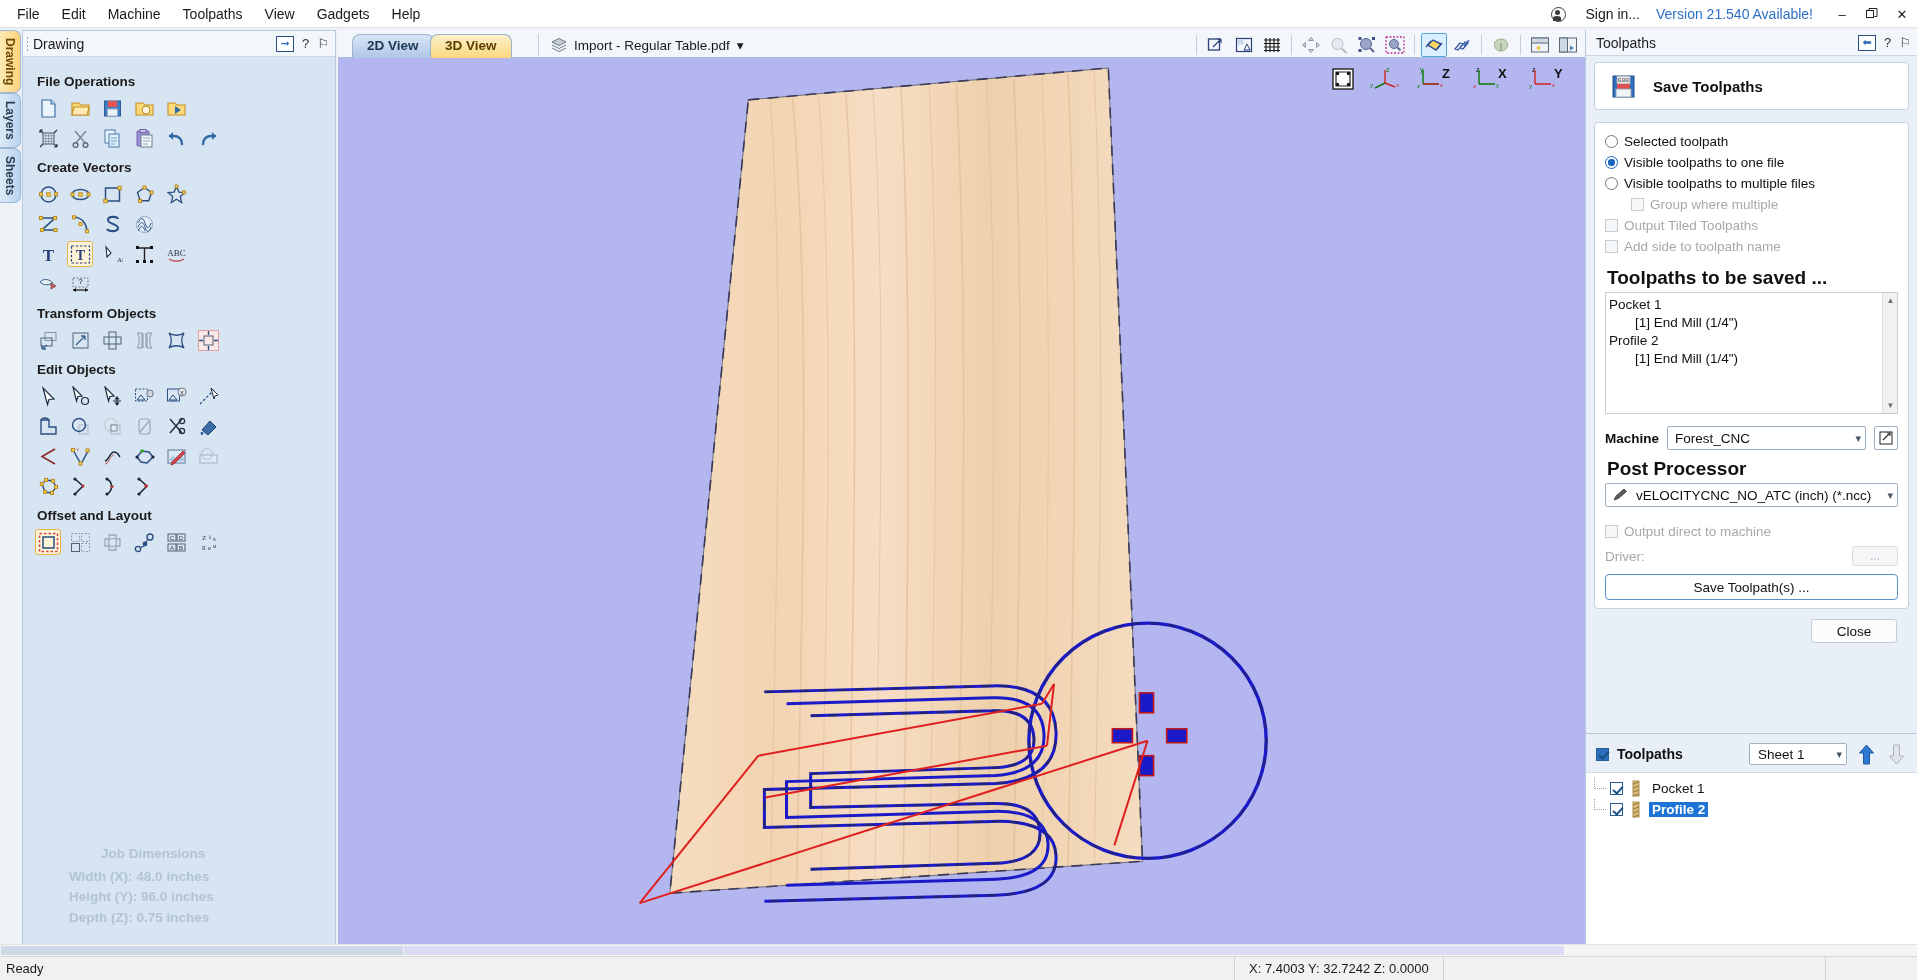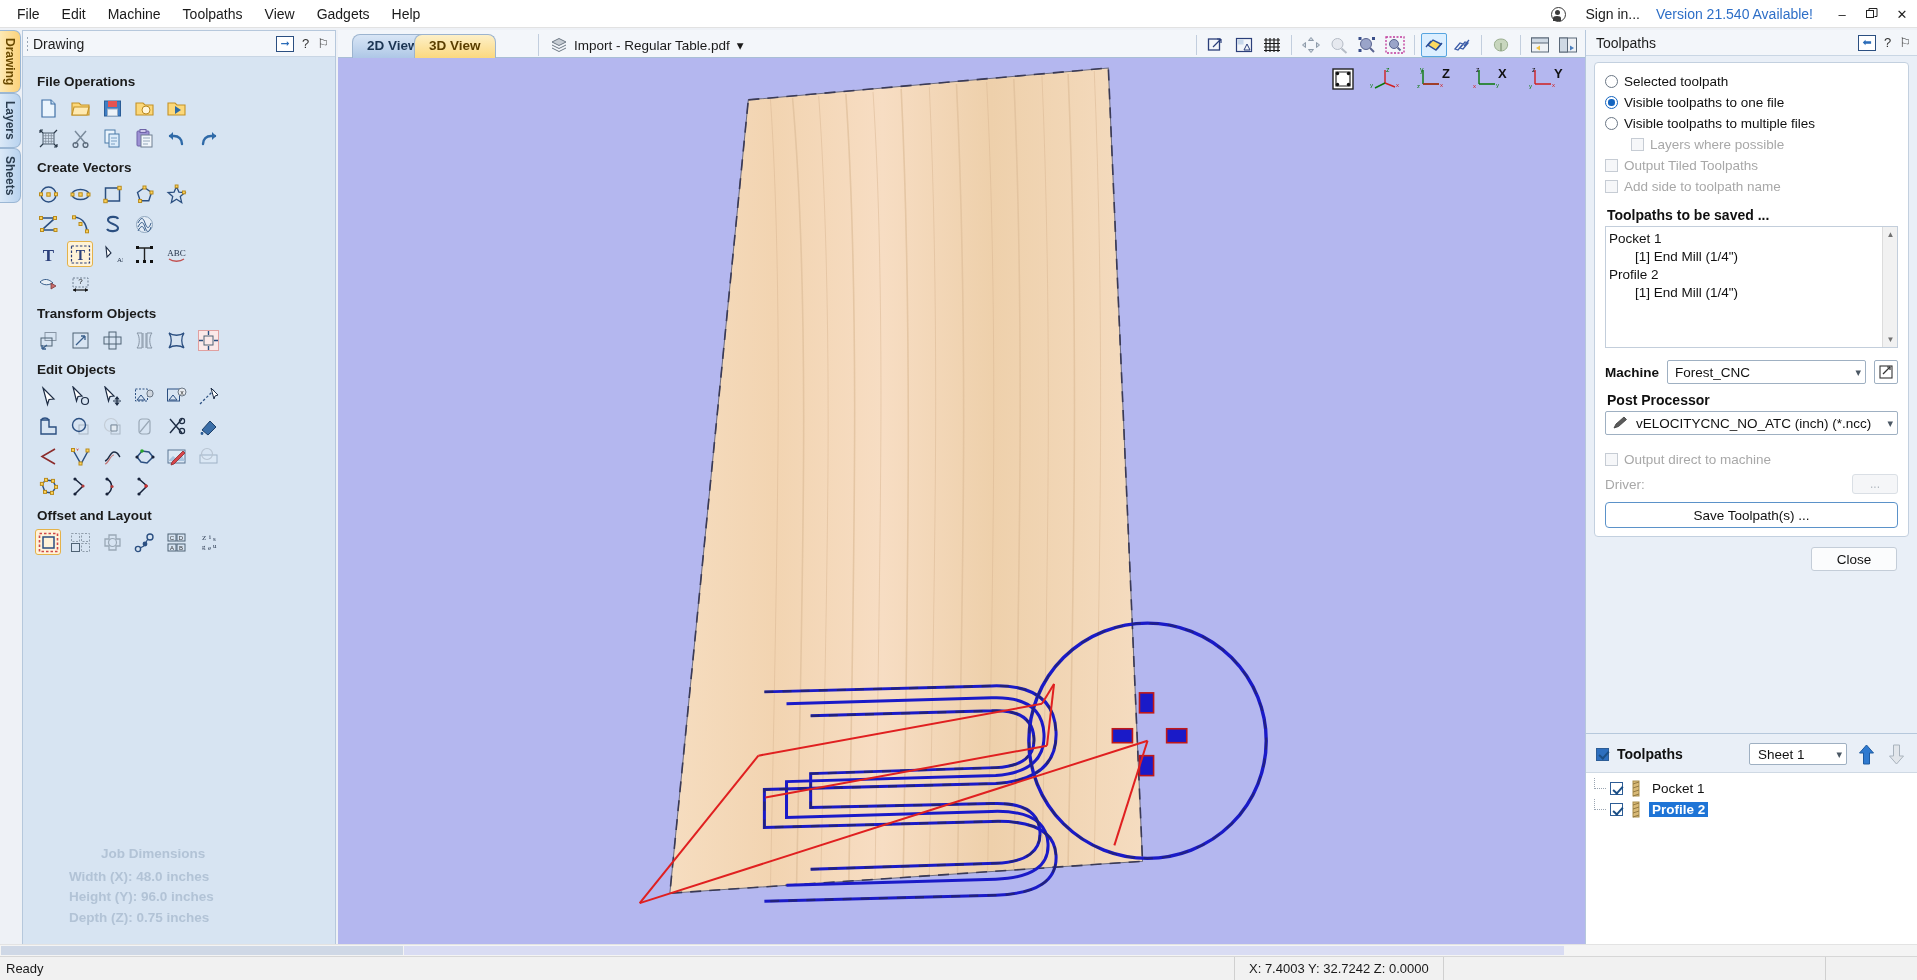--- a/index.html
+++ b/index.html
@@ -148,21 +148,21 @@
   .vtab-btn {
     position: absolute; top: 4px; height: 24px;
     padding: 3px 14px 0 14px;
     font-size: 13.5px; font-weight: bold;
     border: 1px solid #9cb4cf;
     border-bottom: none;
     border-radius: 8px 8px 0 0;
     cursor: pointer;
   }
   .vtab-btn.v2d { left: 14px; background: linear-gradient(to bottom,#d9e6f6,#aec7e6); color:#1c3553; }
-  .vtab-btn.v3d { left: 76px; background: linear-gradient(to bottom,#fdf0c8,#fbd87f); color:#5a3e00; }
+  .vtab-btn.v3d { left: 92px; background: linear-gradient(to bottom,#fdf0c8,#fbd87f); color:#5a3e00; }
   #file-chip {
     position:absolute; left: 200px; top: 4px; height:22px;
     display:flex; align-items:center; gap:7px; font-size:13.5px; color:#1a1a1a;
     padding-left: 12px; border-left: 1px solid #c2cede; cursor:pointer;
   }
   #toolbar-right {
     position: absolute; right: 4px; top: 2px; height: 26px;
     display:flex; align-items:center; gap: 2px;
   }
   .tbsep { width:1px; height:20px; background:#c2cede; margin: 0 4px; }
@@ -223,21 +223,21 @@
     width:13px;height:13px;border:1.4px solid #8e98a4;background:#fff;
     display:inline-block; position:relative; flex:none; cursor:pointer;
   }
   .cbox.grey { border-color:#c6ccd4; background:#f6f7f9; }
   .cbox.checked { border-color:#2d5d96; }
   .cbox.checked::after {
     content:""; position:absolute; left:3.6px; top:0.6px; width:4px;height:8px;
     border:solid #1b4f86; border-width:0 2px 2px 0; transform: rotate(42deg);
   }
 
-  .section-label { font-size:14px; font-weight:bold; color:#101010; margin: 4px 0 3px 2px; }
+  .section-label { font-size:19px; font-weight:bold; color:#101010; margin: 4px 0 3px 2px; }
 
   #tp-save-list {
     position: relative;
     height: 122px;
     border:1px solid #c3cedb; background:#fff;
     font-size: 13.5px; color:#111; padding: 3px 0 0 3px;
     overflow: hidden;
   }
   #tp-save-list .ln { line-height:18px; white-space:nowrap; }
   #tp-save-list .ln.indent { padding-left: 26px; }
@@ -1079,37 +1079,49 @@
   <div id="right-dock">
     <div id="tp-header">
       <span style="font-size:14px;color:#1d1d1d;">Toolpaths</span>
       <div id="tp-header-btns">
         <span class="dock-arrow-icon">⬅</span>
         <span class="hdr-icon">?</span>
         <span class="hdr-icon">⚐</span>
       </div>
     </div>
 
+    <div class="panel-box">
+      <div id="save-tp-btn">
+        <svg width="30" height="30" viewBox="0 0 30 30">
+            <rect x="4" y="5" width="21" height="21" fill="#2f6fc0" stroke="#1e4e8c"></rect>
+            <rect x="8" y="5" width="13" height="8" fill="#e9e9ea" stroke="#9aa2ad"></rect>
+            <text x="14.5" y="11" font-size="6" text-anchor="middle" fill="#3b3b3b" font-family="Liberation Mono, monospace">G00</text>
+            <rect x="8" y="13" width="13" height="6" fill="#e05050"></rect>
+            <rect x="7" y="18" width="15" height="8" fill="#f2f5f8" stroke="#94a2b2"></rect>
+          </svg>
+        <span class="label">Save Toolpaths</span>
+      </div>
+    </div>
 
     <div class="panel-box" id="options-box">
       <div class="opt-row">
         <span class="radio"></span>
         <span>Selected toolpath</span>
       </div>
       <div class="opt-row">
         <span class="radio checked"></span>
         <span>Visible toolpaths to one file</span>
       </div>
       <div class="opt-row">
         <span class="radio"></span>
         <span>Visible toolpaths to multiple files</span>
       </div>
       <div class="opt-row disabled indent">
         <span class="cbox grey"></span>
-        <span>Layers where possible</span>
+        <span>Group where multiple</span>
       </div>
       <div class="opt-row disabled">
         <span class="cbox grey"></span>
         <span>Output Tiled Toolpaths</span>
       </div>
       <div class="opt-row disabled">
         <span class="cbox grey"></span>
         <span>Add side to toolpath name</span>
       </div>
 

